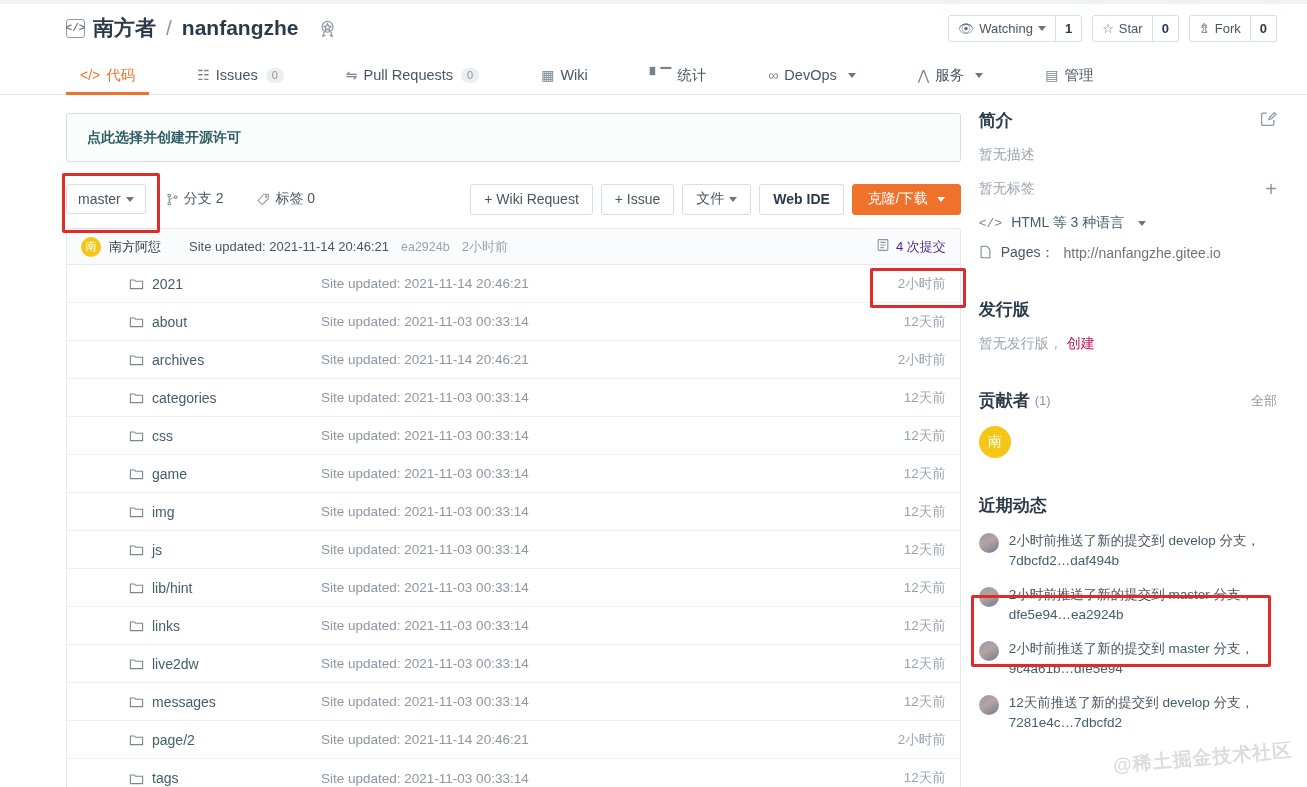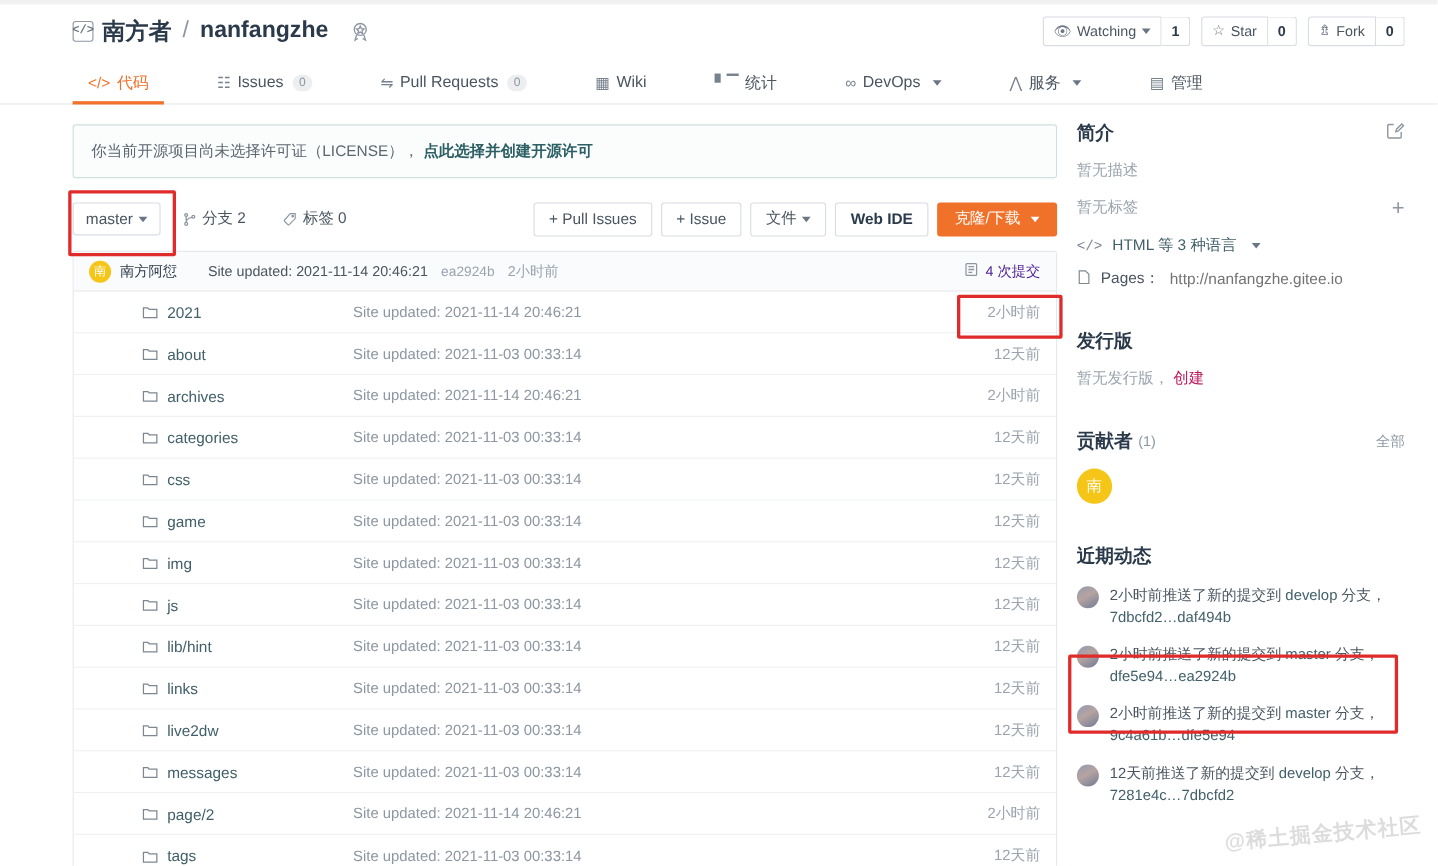--- a/index.html
+++ b/index.html
@@ -295,21 +295,20 @@
     <div class="nav-item">
       <span class="nv-ico">▤</span>
       <span>管理</span>
     </div>
   </div>
 
   <div class="body-wrap">
     <div class="main-col">
 
       <div class="license-banner">
-        <span>你当前开源项目尚未选择许可证（LICENSE），</span>
         <span class="license-link">点此选择并创建开源许可</span>
       </div>
 
       <div class="toolbar">
         <div class="branch-btn">
           <span>master</span>
           <span class="caret"></span>
         </div>
         <div class="branch-meta">
           <span class="mi">
@@ -327,21 +326,21 @@
             <span class="ic">
               <svg width="13" height="13" viewBox="0 0 16 16" fill="none" stroke="currentColor" stroke-width="1.3">
                 <path d="M8.5 1.5H14v5.5L7.2 13.8a1 1 0 01-1.4 0L2 10a1 1 0 010-1.4z"></path>
                 <circle cx="11.2" cy="4.3" r="0.9"></circle>
               </svg>
             </span>
             <span>标签 0</span>
           </span>
         </div>
         <div class="toolbar-right">
-          <div class="tb-btn">+ Pull Issues</div>
+          <div class="tb-btn">+ Wiki Request</div>
           <div class="tb-btn">+ Issue</div>
           <div class="tb-btn">
             <span>文件</span>
             <span class="caret"></span>
           </div>
           <div class="tb-btn bold">Web IDE</div>
           <div class="tb-btn primary">
             <span>克隆/下载</span>
             <span class="caret"></span>
           </div>

